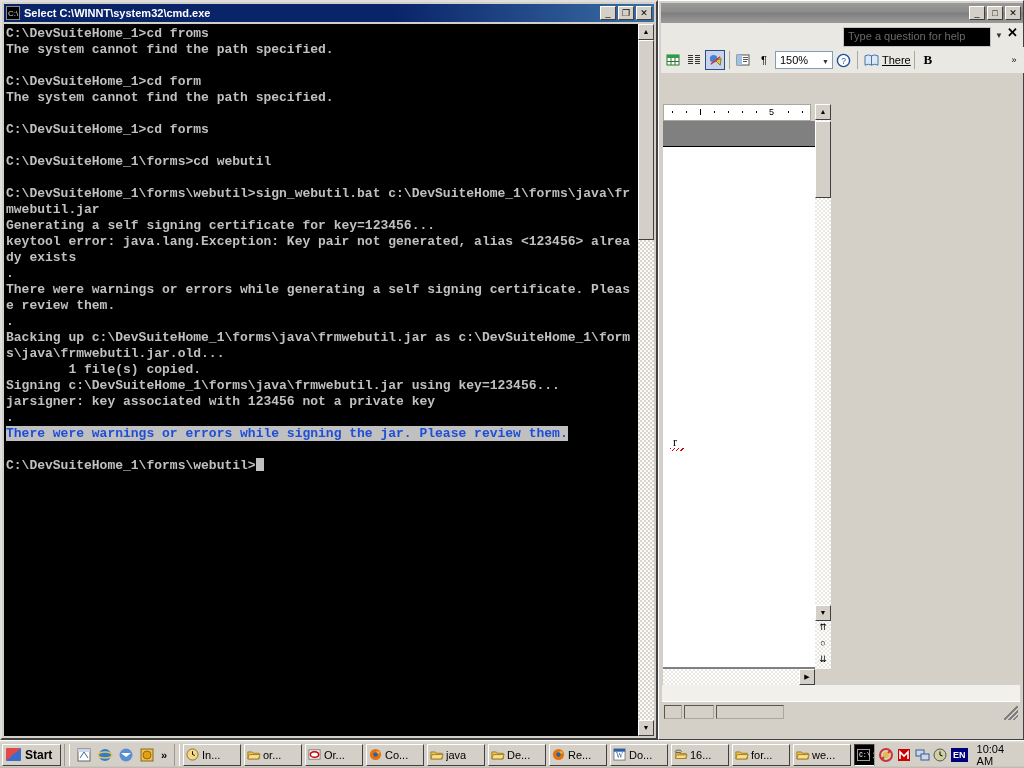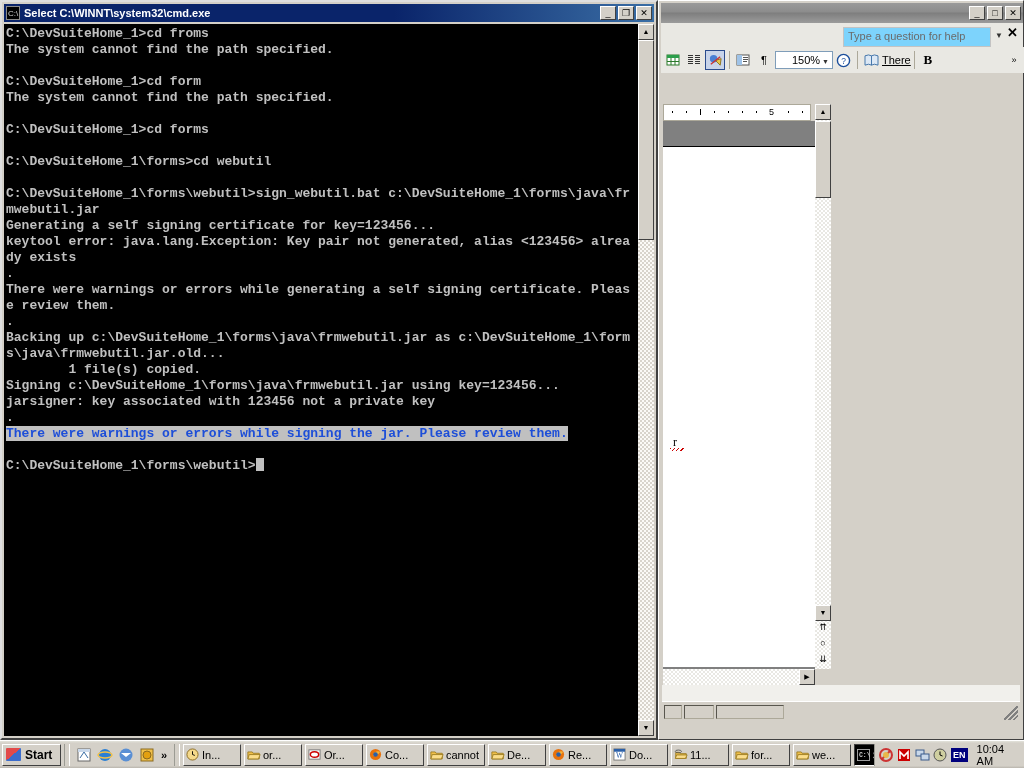--- a/index.html
+++ b/index.html
@@ -30,40 +30,40 @@
     border-right:1px solid #404040; border-bottom:1px solid #404040;
     font-size:9px; line-height:12px; text-align:center; color:#000;
     font-family:"Liberation Sans", sans-serif; box-sizing:border-box;
   }
   #word-menubar {
     position:absolute; left:2px; top:22px; width:362px; height:24px;
     background:#e9e8e3;
   }
   #help-box {
     position:absolute; right:32px; top:4px; width:148px; height:20px;
-    background:#7dd3fc; border:1px solid #c3c3c3; box-sizing:border-box;
+    background:#000000; border:1px solid #c3c3c3; box-sizing:border-box;
     font-size:11px; color:#6a6a6a; padding:1px 4px; line-height:14px;
   }
   #help-drop { position:absolute; right:20px; top:8px; font-size:8px; color:#333; }
   #help-close { position:absolute; right:5px; top:2px; font-size:13px; color:#000; font-weight:bold;}
 
   #word-toolbar {
     position:absolute; left:2px; top:46px; width:362px; height:26px;
     background:#e9e8e3; display:flex; align-items:center; padding-left:2px;
   }
   .tb-ico {
     width:20px; height:20px; margin-right:1px; position:relative;
     display:flex; align-items:center; justify-content:center;
     font-size:11px; box-sizing:border-box;
   }
   .tb-ico.pressed { border:1px solid #2a4b8d; background:#c8d4ea; }
   .tb-sep { width:1px; height:18px; background:#aca899; margin:0 3px; }
   #zoom-combo {
     width:58px; height:18px; background:#fff; border:1px solid #7f9db9;
-    font-size:11px; color:#000; display:flex; align-items:center; padding-left:16px;
+    font-size:11px; color:#000; display:flex; align-items:center; padding-left:4px;
     box-sizing:border-box; position:relative;
   }
   #zoom-arrow { position:absolute; right:3px; top:6px; font-size:7px; color:#333; }
   #read-btn { display:flex; align-items:center; font-size:11px; color:#000; }
 
   #word-ruler {
     position:absolute; left:4px; top:103px; width:148px; height:17px;
     background:#fff; border:1px solid #aca899; box-sizing:border-box;
     font-size:9px; color:#000; overflow:hidden;
   }
@@ -461,21 +461,21 @@
           </span>
           <span class="tsk-lbl">Co...</span>
         </div>
         <div class="task-btn">
           <span class="tsk-ico">
             <svg width="14" height="12" viewBox="0 0 16 13">
               <path d="M1 3 L6 3 L7 4.5 L14 4.5 L14 11 L1 11 Z" fill="#f0c04a" stroke="#9a7a20"></path>
               <path d="M2.5 6 L15 6 L13 11 L1 11 Z" fill="#fbdd8a" stroke="#9a7a20"></path>
             </svg>
           </span>
-          <span class="tsk-lbl">cannot</span>
+          <span class="tsk-lbl">java</span>
         </div>
         <div class="task-btn">
           <span class="tsk-ico">
             <svg width="14" height="12" viewBox="0 0 16 13">
               <path d="M1 3 L6 3 L7 4.5 L14 4.5 L14 11 L1 11 Z" fill="#f0c04a" stroke="#9a7a20"></path>
               <path d="M2.5 6 L15 6 L13 11 L1 11 Z" fill="#fbdd8a" stroke="#9a7a20"></path>
             </svg>
           </span>
           <span class="tsk-lbl">De...</span>
         </div>
@@ -500,21 +500,21 @@
           <span class="tsk-lbl">Do...</span>
         </div>
         <div class="task-btn">
           <span class="tsk-ico">
             <svg width="15" height="13" viewBox="0 0 16 13">
               <path d="M2 4 L6 4 L7 5.5 L14 5.5 L14 11 L2 11 Z" fill="#f0c04a" stroke="#9a7a20"></path>
               <path d="M3 7 L15 7 L13 11 L1.5 11 Z" fill="#fbdd8a" stroke="#9a7a20"></path>
               <ellipse cx="5" cy="3" rx="3.5" ry="1.6" fill="none" stroke="#555"></ellipse>
             </svg>
           </span>
-          <span class="tsk-lbl">11...</span>
+          <span class="tsk-lbl">16...</span>
         </div>
         <div class="task-btn">
           <span class="tsk-ico">
             <svg width="14" height="12" viewBox="0 0 16 13">
               <path d="M1 3 L6 3 L7 4.5 L14 4.5 L14 11 L1 11 Z" fill="#f0c04a" stroke="#9a7a20"></path>
               <path d="M2.5 6 L15 6 L13 11 L1 11 Z" fill="#fbdd8a" stroke="#9a7a20"></path>
             </svg>
           </span>
           <span class="tsk-lbl">for...</span>
         </div>

